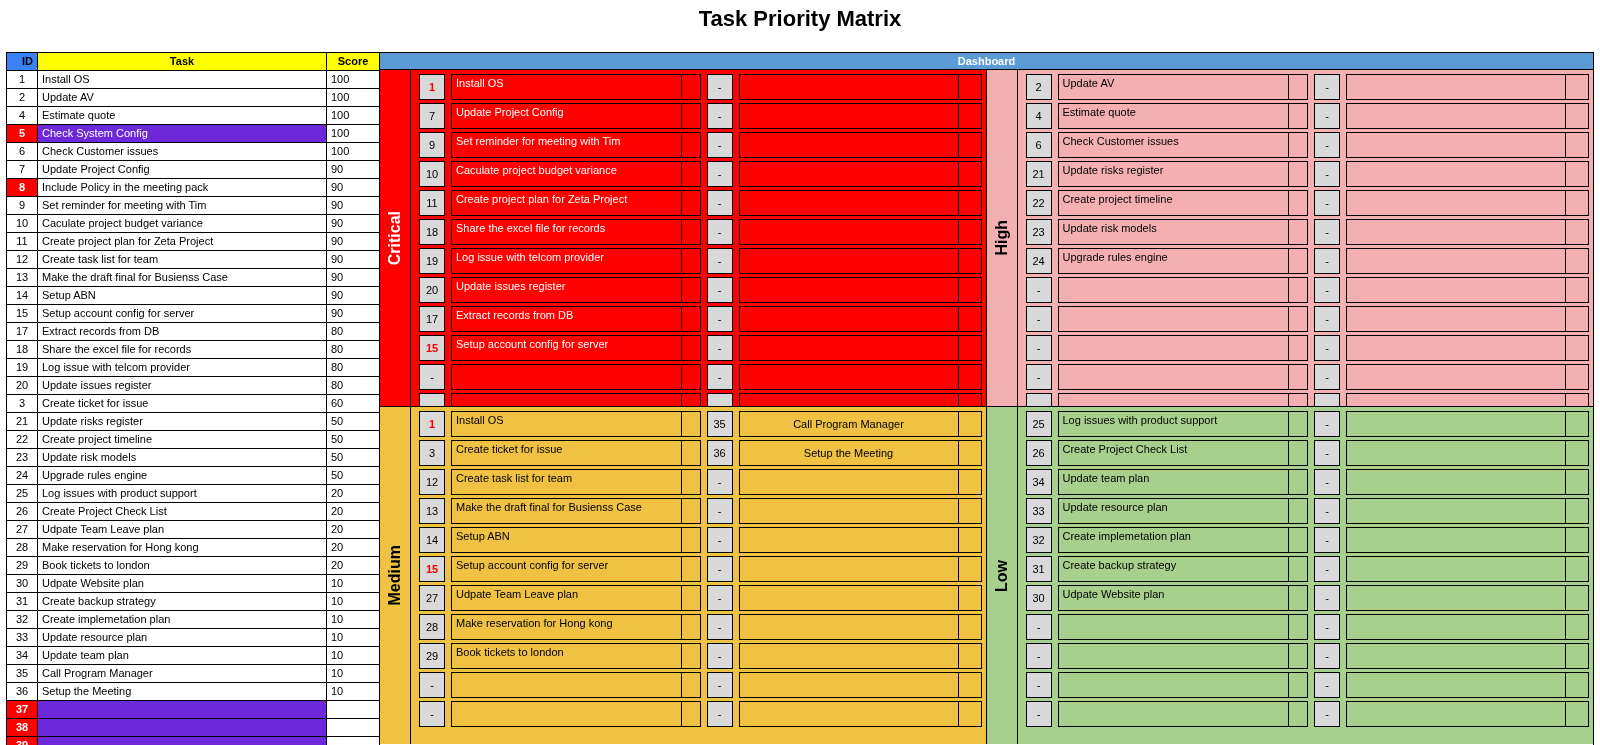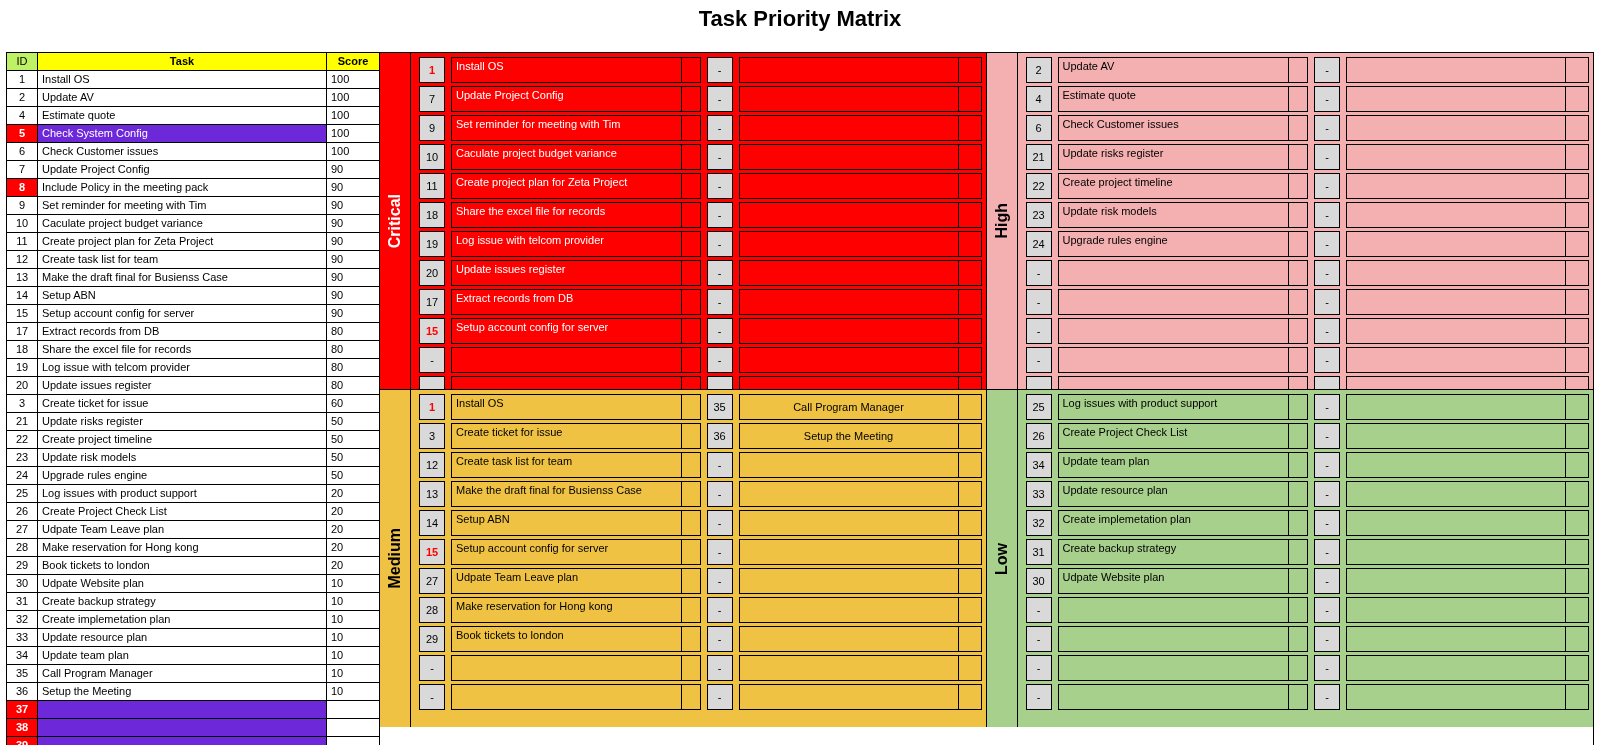--- a/index.html
+++ b/index.html
@@ -2,21 +2,21 @@
 <html><head>
 <meta charset="utf-8">
 <style>
   html,body{margin:0;padding:0;background:#fff;font-family:Arial,Helvetica,sans-serif;font-size:11px;color:#000}
   .page{width:1600px;box-sizing:border-box;padding:4px 6px}
   .title{text-align:center;font-size:22px;font-weight:bold;padding:2px 0 20px}
   .wrap{display:flex}
   
   .left{border-collapse:collapse}
   .left th,.left td{border:1px solid #000;padding:1px 4px;line-height:15px}
-  .left .hid{width:22px;text-align:center;background:#bef264;font-weight:normal}
+  .left .hid{width:22px;text-align:right;background:#3b82f6;font-weight:bold}
   .left .htask{width:280px;text-align:center;background:#ffff00;font-weight:bold}
   .left .hscore{width:44px;text-align:center;background:#ffff00;font-weight:bold}
   .left td.idc{text-align:center}
   .left td.score{text-align:left}
   .left td.idred{background:#ff0000;color:#fff;font-weight:bold}
   .left td.taskred{background:#6d28d9;color:#fff}
   
   .dash{flex:1;border:1px solid #000;border-left:none;display:flex;flex-direction:column}
   .dashhdr{background:#5b9bd5;color:#fff;font-weight:bold;text-align:center;border-bottom:1px solid #000;line-height:16px}
   .quads{flex:1;display:grid;grid-template-columns:1fr 1fr;grid-template-rows:337px 337px}
@@ -255,20 +255,21 @@
             <td class="score"></td>
           </tr>
           <tr>
             <td class="idc idred">39</td>
             <td class="taskred"></td>
             <td class="score"></td>
           </tr>
         </tbody>
     </table>
     <div class="dash">
+      <div class="dashhdr">Dashboard</div>
       <div class="quads">
         <div class="quad q-critical">
           <div class="sidelbl">
               <span>Critical</span>
             </div>
           <div class="qbody" id="q-critical">
               <div class="row">
                 <div class="num red">1</div>
                 <div class="txt">Install OS</div>
                 <div class="gap"></div>

